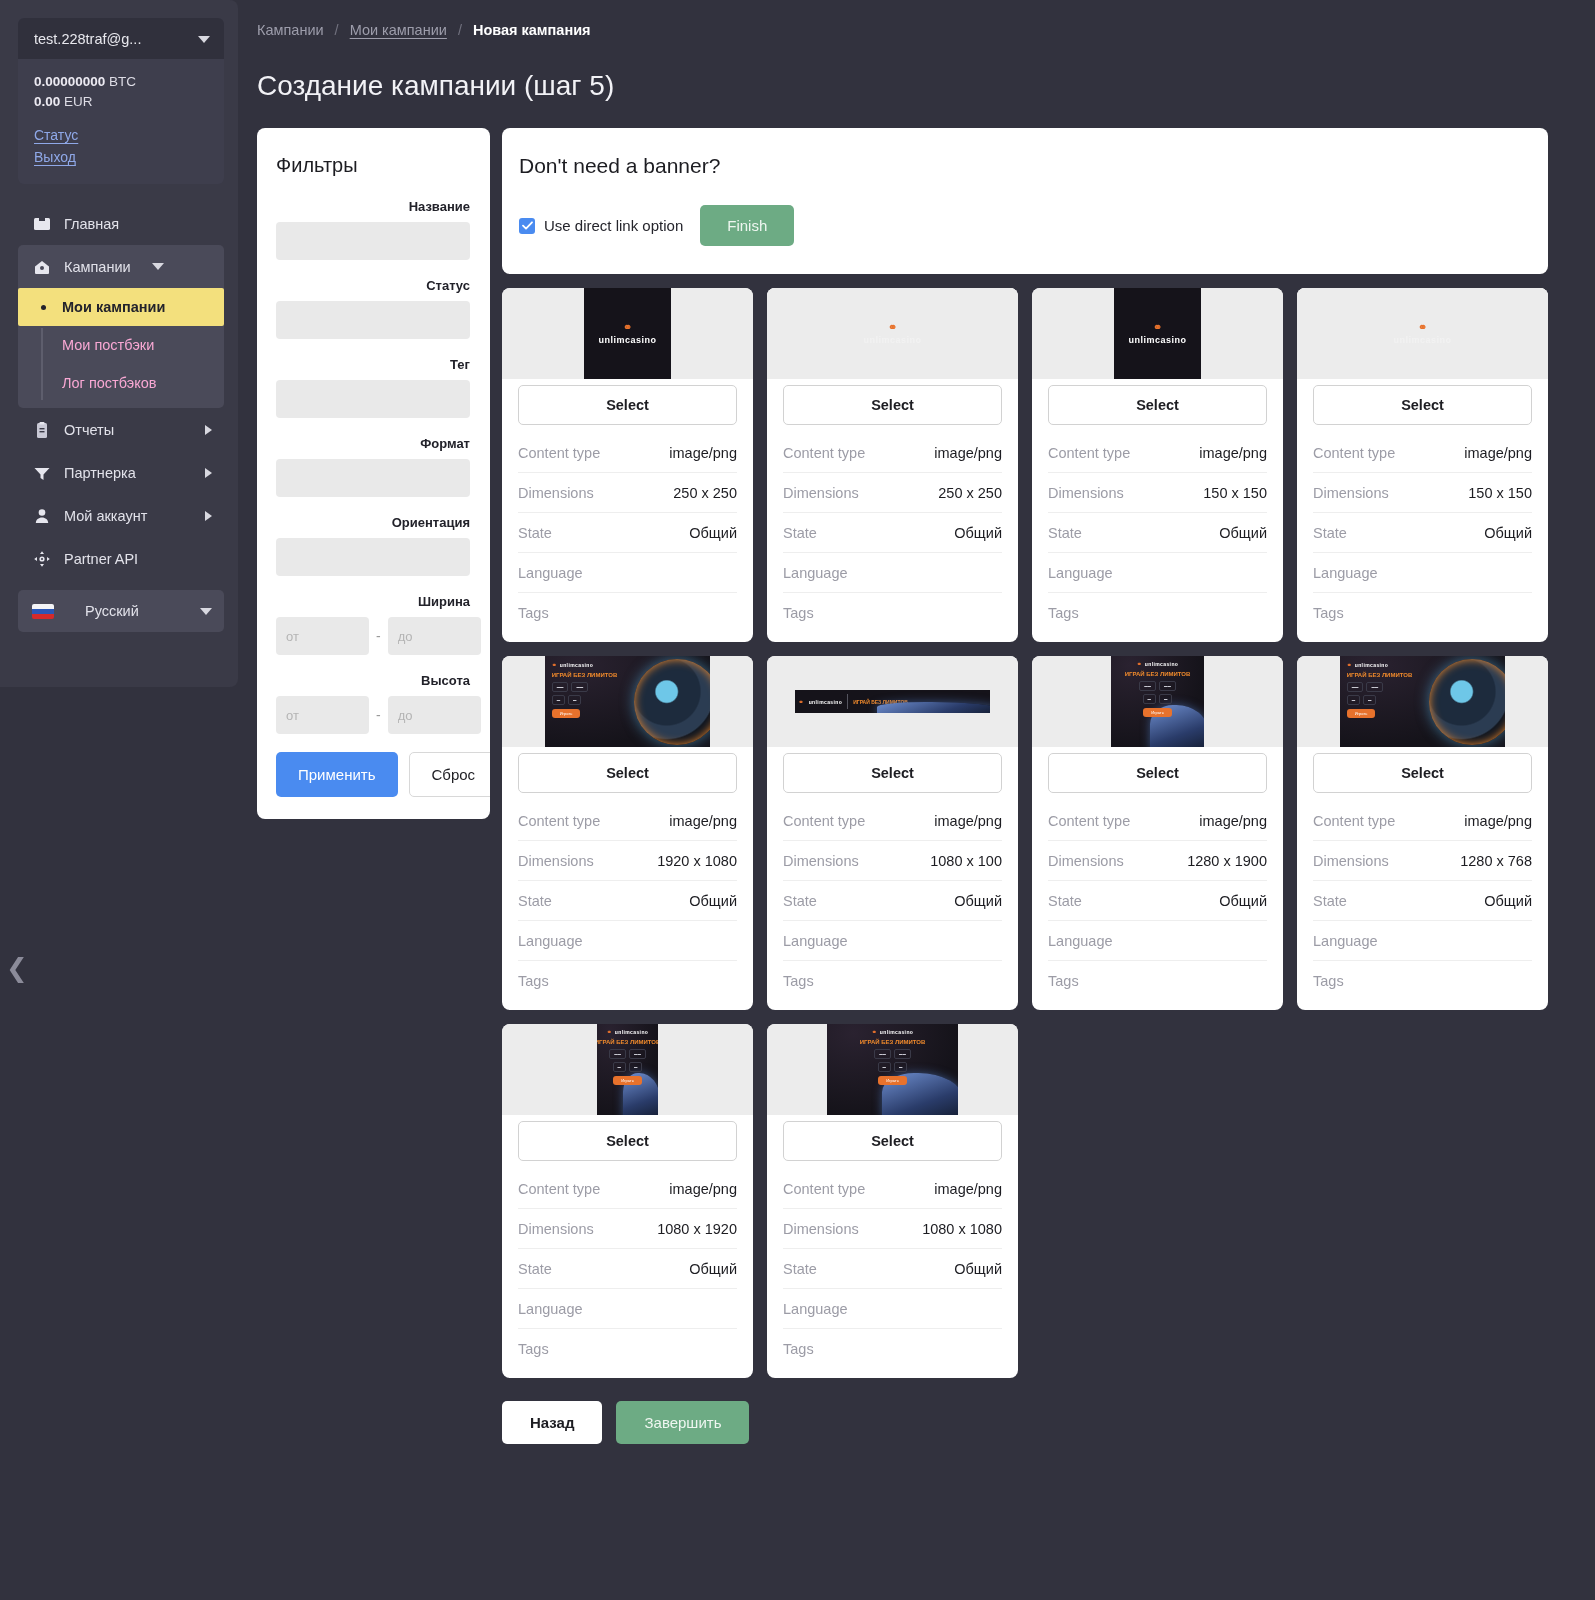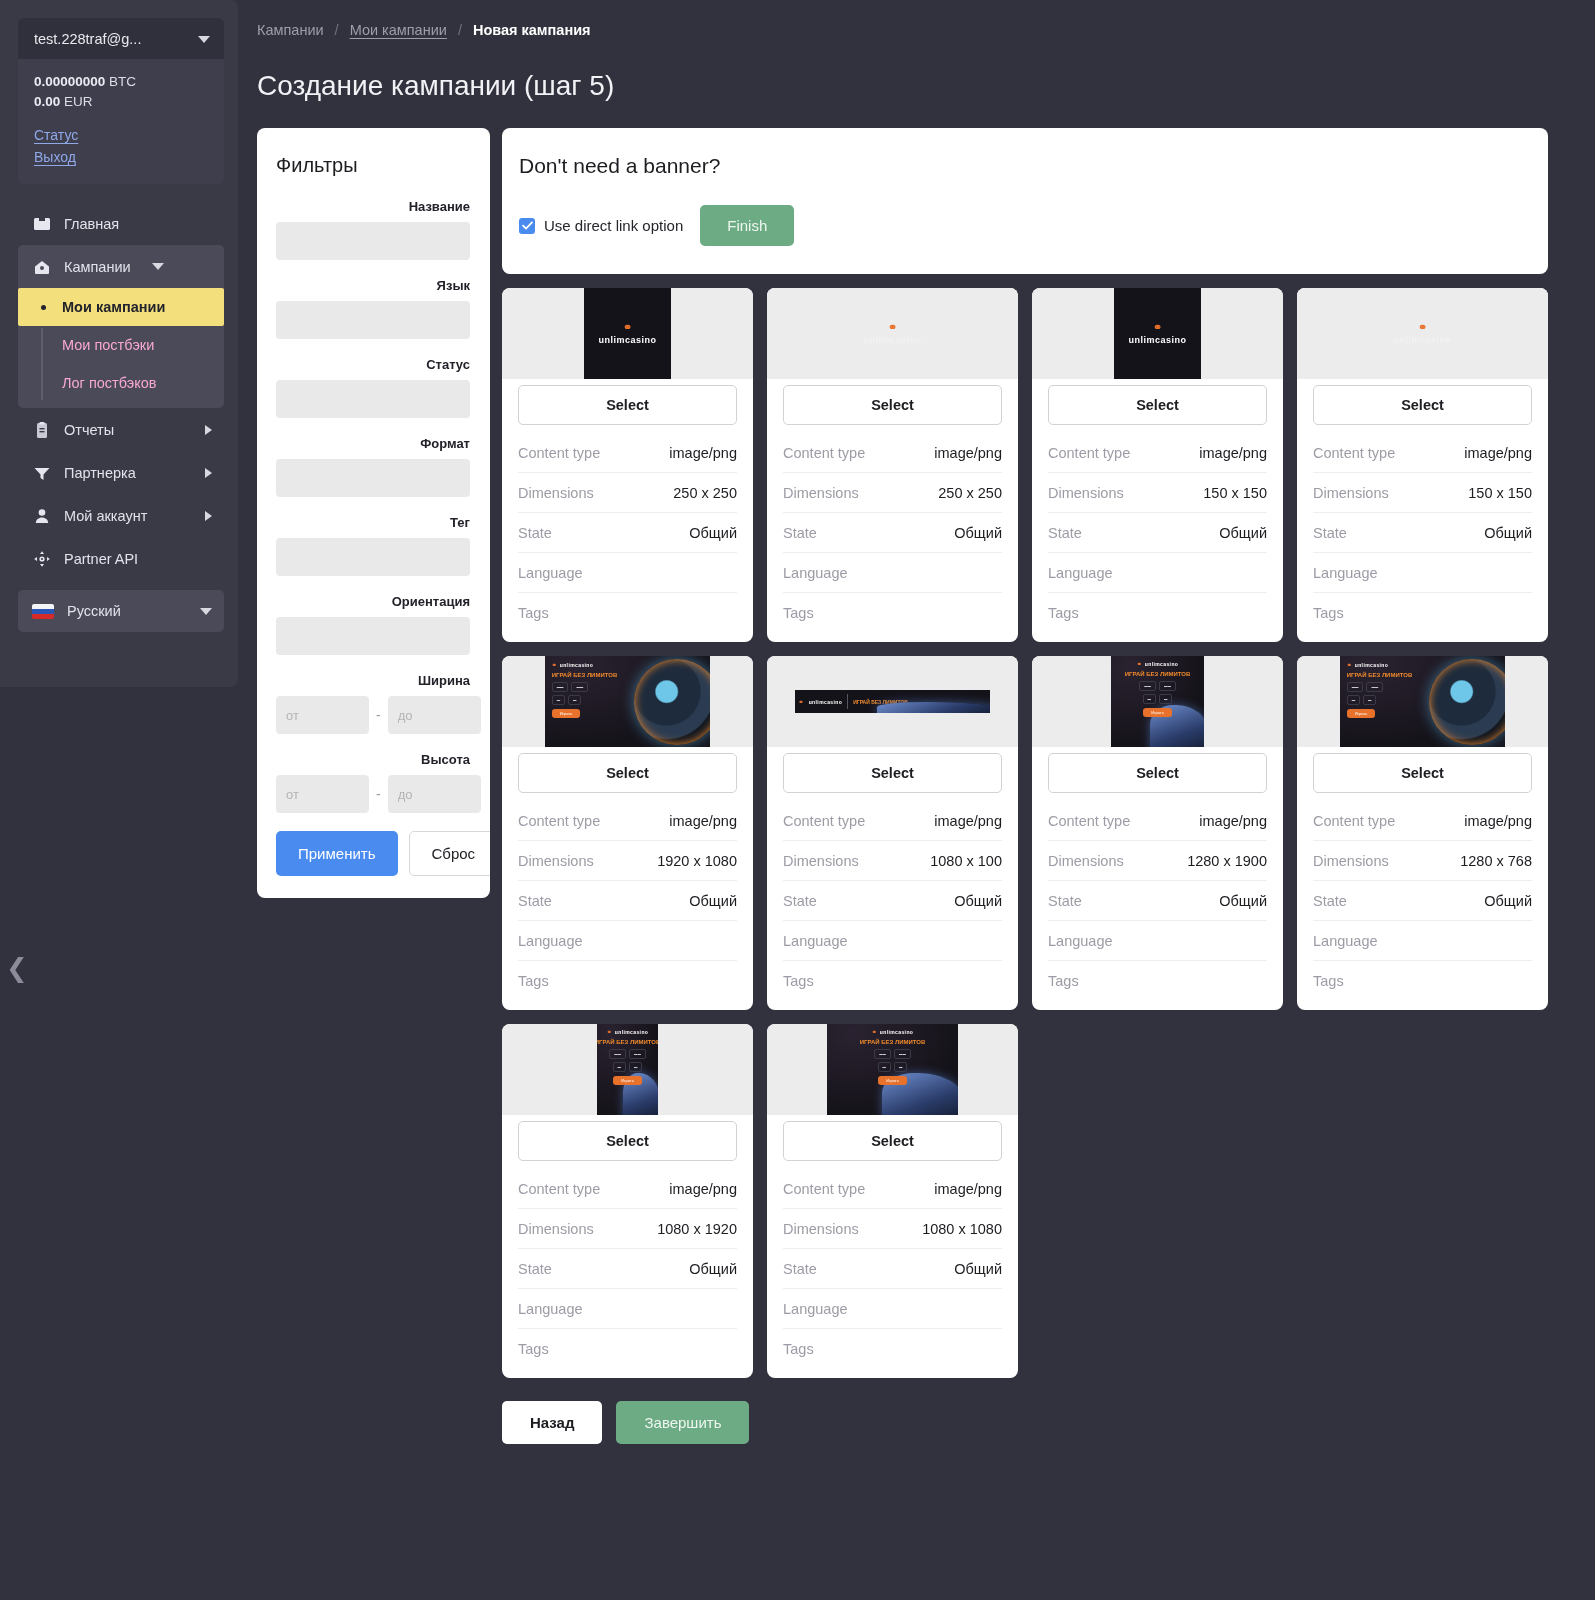--- a/index.html
+++ b/index.html
@@ -64,21 +64,21 @@
   .dot { width: 5px; height: 5px; border-radius: 50%; background: #23232c; margin-left: 9px; margin-right: 3px; flex:0 0 auto;}
   .ico { width: 19px; height: 19px; flex: 0 0 19px; display: flex; align-items: center; justify-content: center; }
   .ico svg { display: block; }
   .arrow-right {
     margin-left: auto; width: 0; height: 0;
     border-top: 5px solid transparent; border-bottom: 5px solid transparent;
     border-left: 7px solid #d8d8e0;
   }
   .lang-row {
     margin-top: 10px; background: #4a4a59; border-radius: 5px;
-    display: flex; align-items: center; gap: 13px; padding: 13px 12px 13px 14px;
+    display: flex; align-items: center; gap: 31px; padding: 13px 12px 13px 14px;
     color: #e2e2ea; font-size: 14.5px;
   }
   .flag { width: 22px; height: 15px; flex: 0 0 22px; border-radius: 2px; overflow: hidden; display:flex; flex-direction: column; }
   .flag i { display:block; height: 33.33%; width: 100%; }
 
   .collapse-chevron {
     position: absolute; left: 6px; top: 955px;
     color: #8b8b99; font-size: 26px; line-height: 1; font-family: "DejaVu Sans", sans-serif;
   }
 
@@ -315,33 +315,29 @@
     <div class="content">
 
       <section class="filters">
         <h3>Фильтры</h3>
 
         <div>
           <div class="f-label">Название</div>
           <input class="f-input" placeholder="" style="">
         </div>
         <div>
-          <div class="f-label">Язык</div>
-          <input class="f-input" placeholder="" style="">
-        </div>
-        <div>
           <div class="f-label">Статус</div>
           <input class="f-input" placeholder="" style="">
         </div>
         <div>
+          <div class="f-label">Тег</div>
+          <input class="f-input" placeholder="" style="">
+        </div>
+        <div>
           <div class="f-label">Формат</div>
-          <input class="f-input" placeholder="" style="">
-        </div>
-        <div>
-          <div class="f-label">Тег</div>
           <input class="f-input" placeholder="" style="">
         </div>
         <div>
           <div class="f-label">Ориентация</div>
           <input class="f-input" placeholder="" style="">
         </div>
 
         <div>
           <div class="f-label">Ширина</div>
           <div class="f-range">

